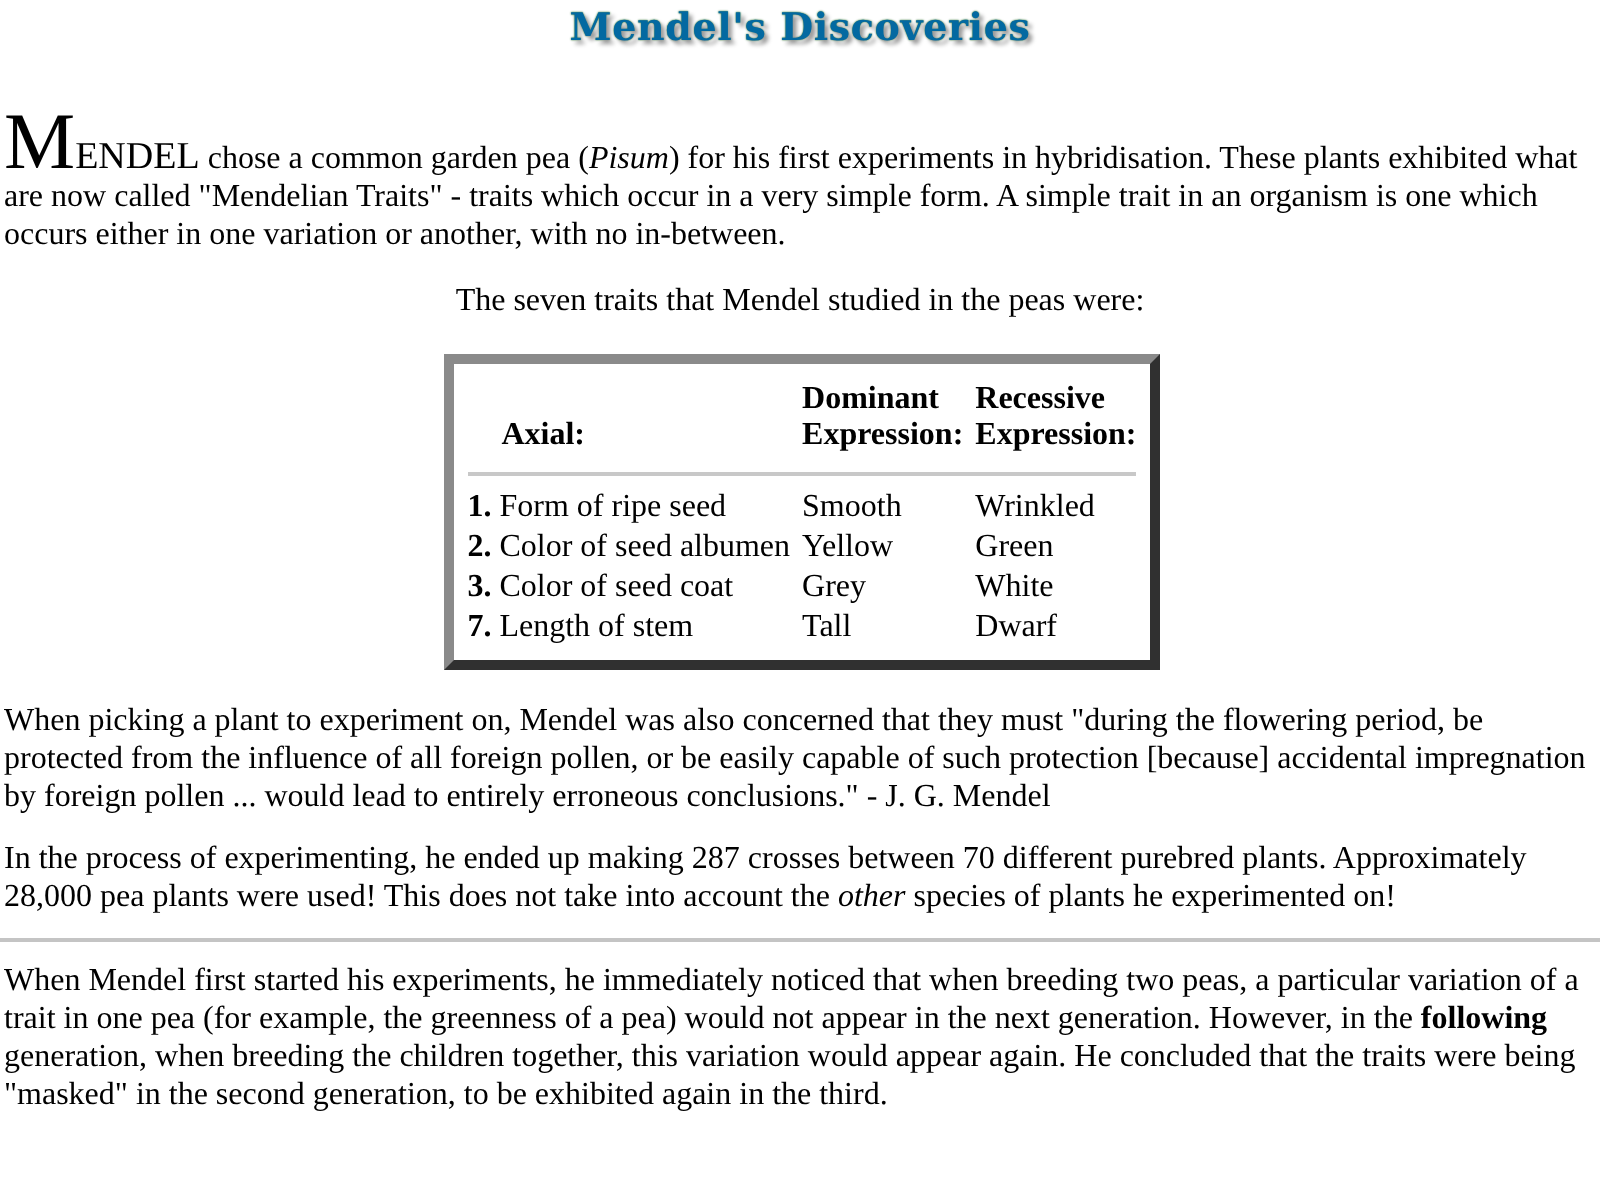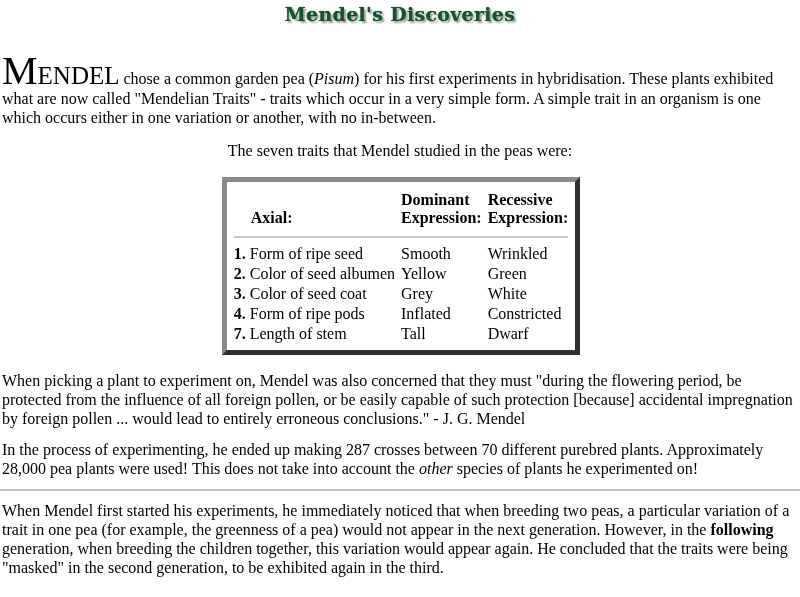--- a/index.html
+++ b/index.html
@@ -33,21 +33,21 @@
     }
     .intro {
       margin: 17px 0 0 0;
       padding: 0 2px;
     }
     .dropcap {
       font-size: 40px;
       line-height: 36px;
     }
     .small-caps-rest {
-      font-size: 25px;
+      font-size: 19px;
       font-family: Liberation Serif, serif;
     }
     .centered {
       text-align: center;
       margin: 14px 0 14px 0;
     }
     .table-wrap {
       text-align: center;
       margin-top: 17px;
     }
@@ -105,21 +105,21 @@
     }
     p.body3 {
       margin: 10px 0 0 0;
       padding: 0 2px;
     }
   </style>
 </head>
 <body>
 
 <div class="title-wrap">
-  <span class="title" style="color: #14532d;">Mendel's Discoveries</span>
+  <span class="title" style="color: #0369a1;">Mendel's Discoveries</span>
 </div>
 
 <p class="intro"><span class="dropcap">M</span><span class="small-caps-rest">ENDEL</span><span> chose a common garden pea (</span><i>Pisum</i><span>) for his first experiments in hybridisation. These plants exhibited what are now called "Mendelian Traits" - traits which occur in a very simple form. A simple trait in an organism is one which occurs either in one variation or another, with no in-between.</span></p>
 
 <p class="centered">The seven traits that Mendel studied in the peas were:</p>
 
 <div class="table-wrap">
   <table class="traits">
     <thead>
       <tr>
@@ -143,25 +143,20 @@
           <td><span class="num">2.</span> <span>Color of seed albumen</span></td>
           <td>Yellow</td>
           <td>Green</td>
         </tr>
         <tr>
           <td><span class="num">3.</span> <span>Color of seed coat</span></td>
           <td>Grey</td>
           <td>White</td>
         </tr>
         <tr>
-          <td><span class="num">4.</span> <span>Form of ripe pods</span></td>
-          <td>Inflated</td>
-          <td>Constricted</td>
-        </tr>
-        <tr>
           <td><span class="num">7.</span> <span>Length of stem</span></td>
           <td>Tall</td>
           <td>Dwarf</td>
         </tr>
       </tbody>
   </table>
 </div>
 
 <p class="body">When picking a plant to experiment on, Mendel was also concerned that they must "during the flowering period, be protected from the influence of all foreign pollen, or be easily capable of such protection [because] accidental impregnation by foreign pollen ... would lead to entirely erroneous conclusions." - J. G. Mendel</p>
 

